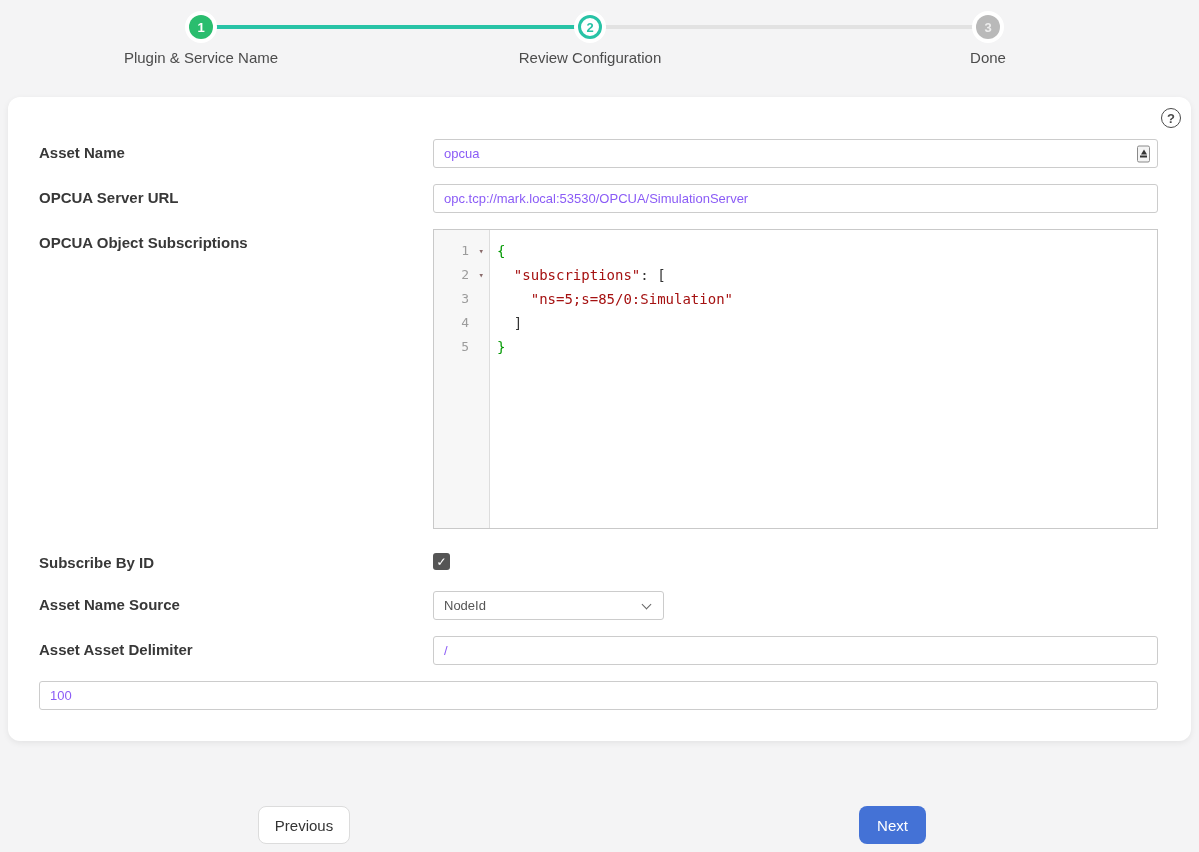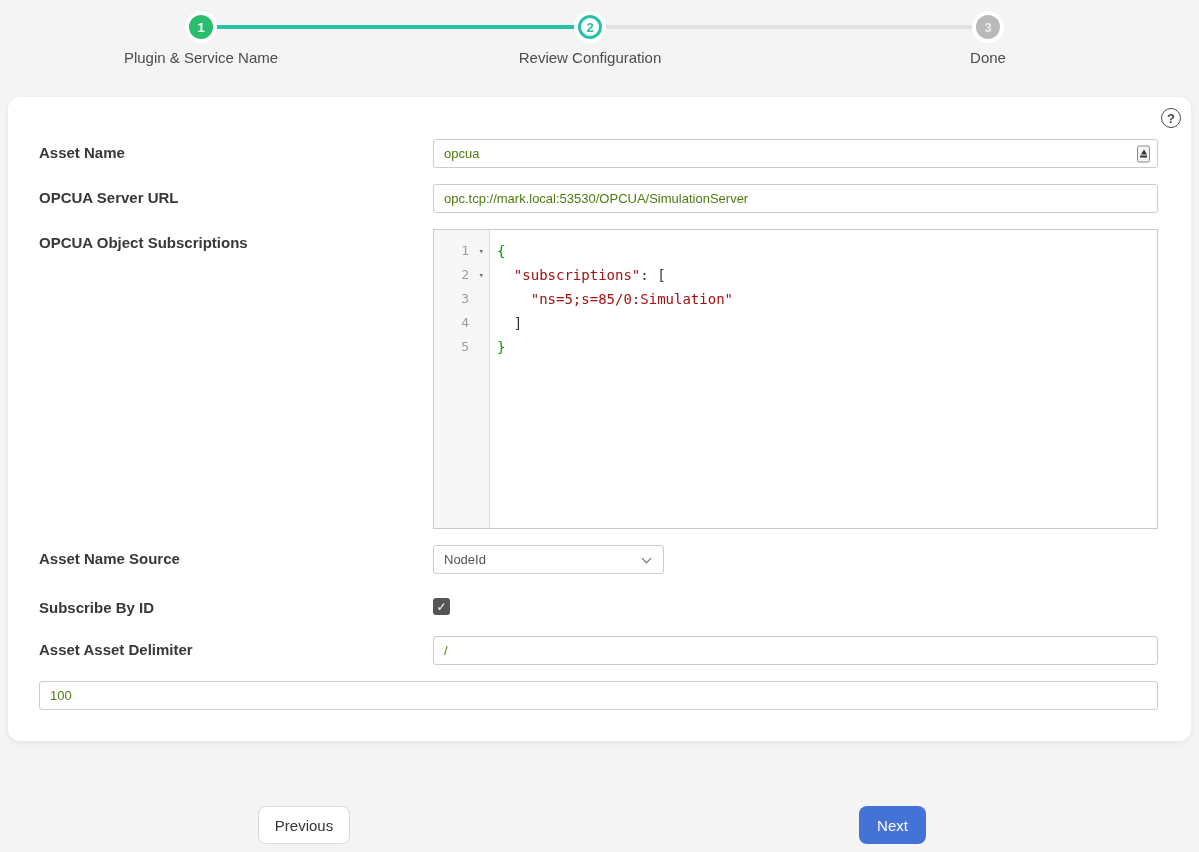--- a/index.html
+++ b/index.html
@@ -39,21 +39,21 @@
     border:1.5px solid #4a4a4a; border-radius:50%; color:#4a4a4a;
     font-size:13px; font-weight:bold; display:flex; align-items:center; justify-content:center;
     cursor:pointer; background:#fff;
   }
 
   .row { display:flex; margin-bottom:16px; }
   .row-label { width:394px; flex:none; font-weight:bold; font-size:15px; color:#383838; padding-top:5px; }
   .row-control { flex:1; position:relative; }
   input.text {
     width:100%; height:29px; border:1px solid #ccc; border-radius:3px;
-    padding:0 26px 0 10px; font-size:13px; color:#4d7c0f; background:#fff; outline:none;
+    padding:0 26px 0 10px; font-size:13px; color:#8b5cf6; background:#fff; outline:none;
     font-family:"Liberation Sans", sans-serif;
   }
   input.text.no-icon { padding-right:10px; }
   .autofill-icon {
     position:absolute; right:8px; top:50%; transform:translateY(-50%);
     width:13px; height:17px; border:1px solid #8a8a8a; border-radius:2px;
     display:flex; flex-direction:column; align-items:center; justify-content:center; gap:1px;
     background:#f4f4f4;
   }
   .af-tri { width:0; height:0; border-left:3px solid transparent; border-right:3px solid transparent; border-bottom:5px solid #333; }
@@ -142,35 +142,35 @@
             <div class="ed-gutter-line"><span>2</span><span class="fold-arrow">▾</span></div>
             <div class="ed-gutter-line"><span>3</span></div>
             <div class="ed-gutter-line"><span>4</span></div>
             <div class="ed-gutter-line"><span>5</span></div>
           </div>
         <div class="ed-code"><div><span class="tok-bracket">{</span></div><div><span class="tok-plain">  </span><span class="tok-string">"subscriptions"</span><span class="tok-plain">: [</span></div><div><span class="tok-plain">    </span><span class="tok-string">"ns=5;s=85/0:Simulation"</span></div><div><span class="tok-plain">  ]</span></div><div><span class="tok-bracket">}</span></div></div>
       </div>
     </div>
   </div>
 
+  <div class="row" style="margin-bottom:20px; margin-top:20px;">
+    <div class="row-label">Subscribe By ID</div>
+    <div class="row-control">
+      <div class="checkbox">
+        <span>✓</span>
+      </div>
+    </div>
+  </div>
+
   <div class="row">
     <div class="row-label">Asset Name Source</div>
     <div class="row-control">
       <div class="select">
         <span>NodeId</span>
         <span class="chevron-down"></span>
-      </div>
-    </div>
-  </div>
-
-  <div class="row" style="margin-bottom:20px; margin-top:20px;">
-    <div class="row-label">Subscribe By ID</div>
-    <div class="row-control">
-      <div class="checkbox">
-        <span>✓</span>
       </div>
     </div>
   </div>
 
   <div class="row">
     <div class="row-label">Asset Asset Delimiter</div>
     <div class="row-control">
       <input class="text no-icon" type="text" value="/" style="">
     </div>
   </div>

